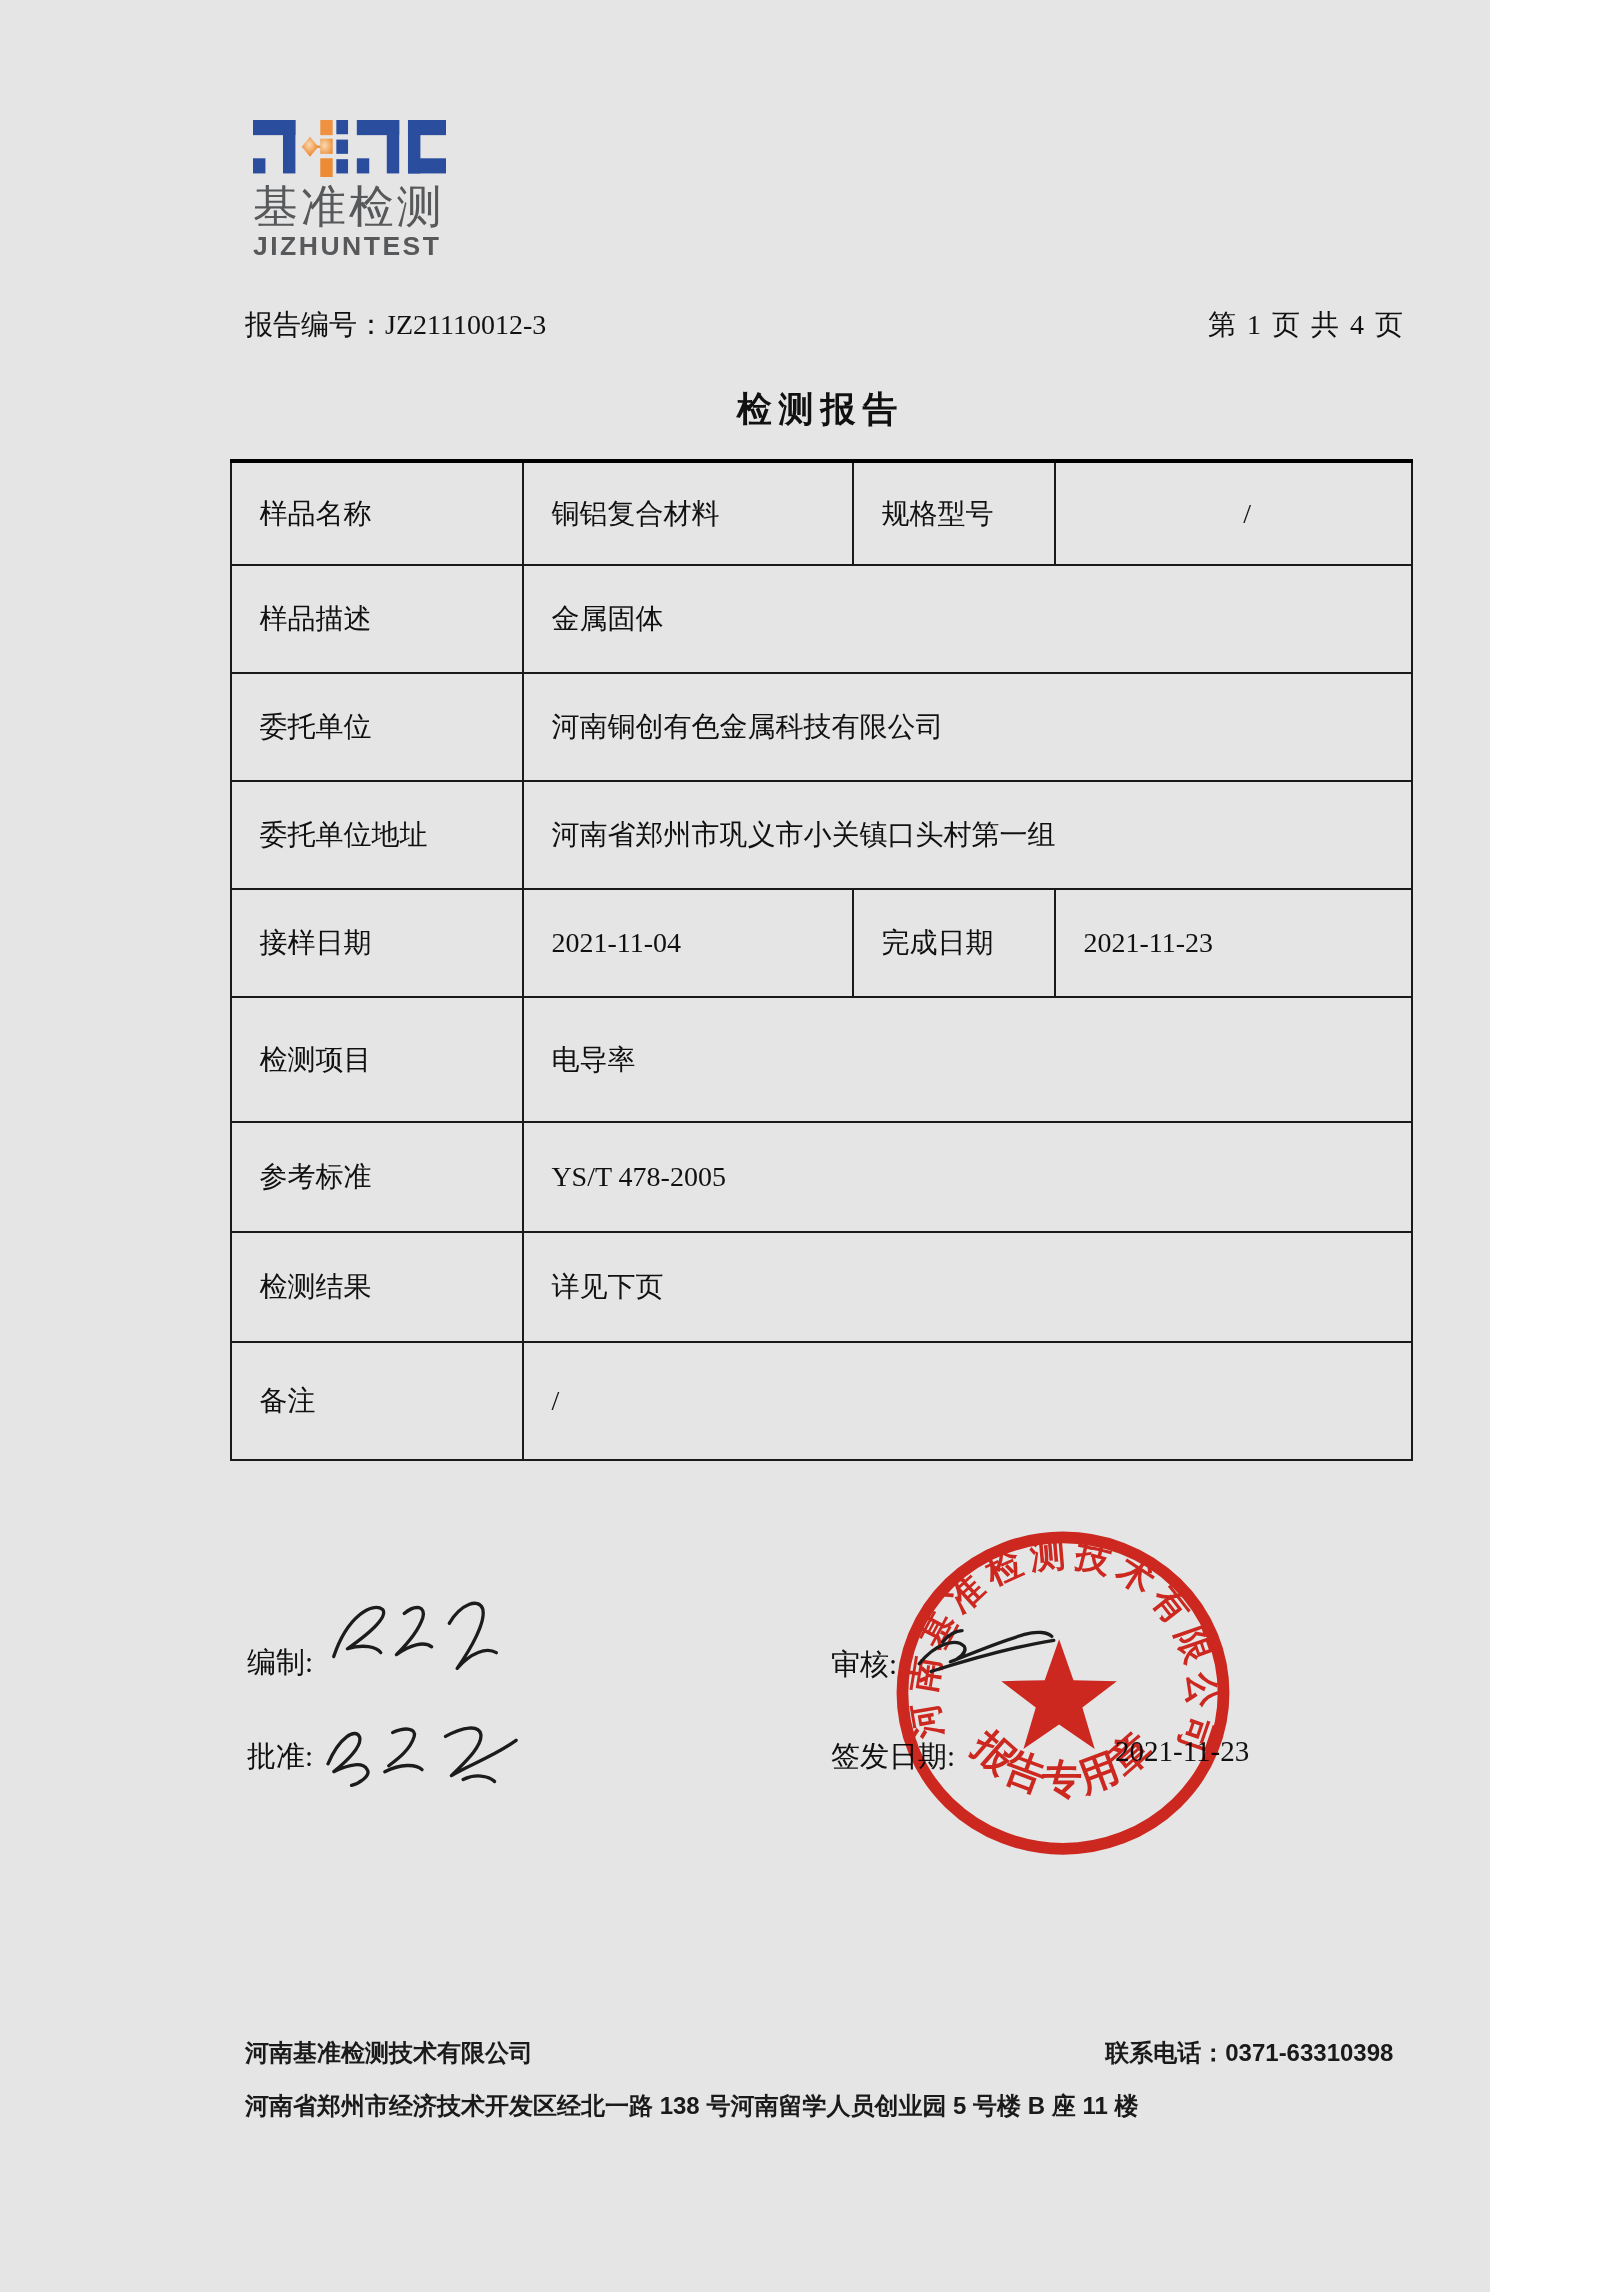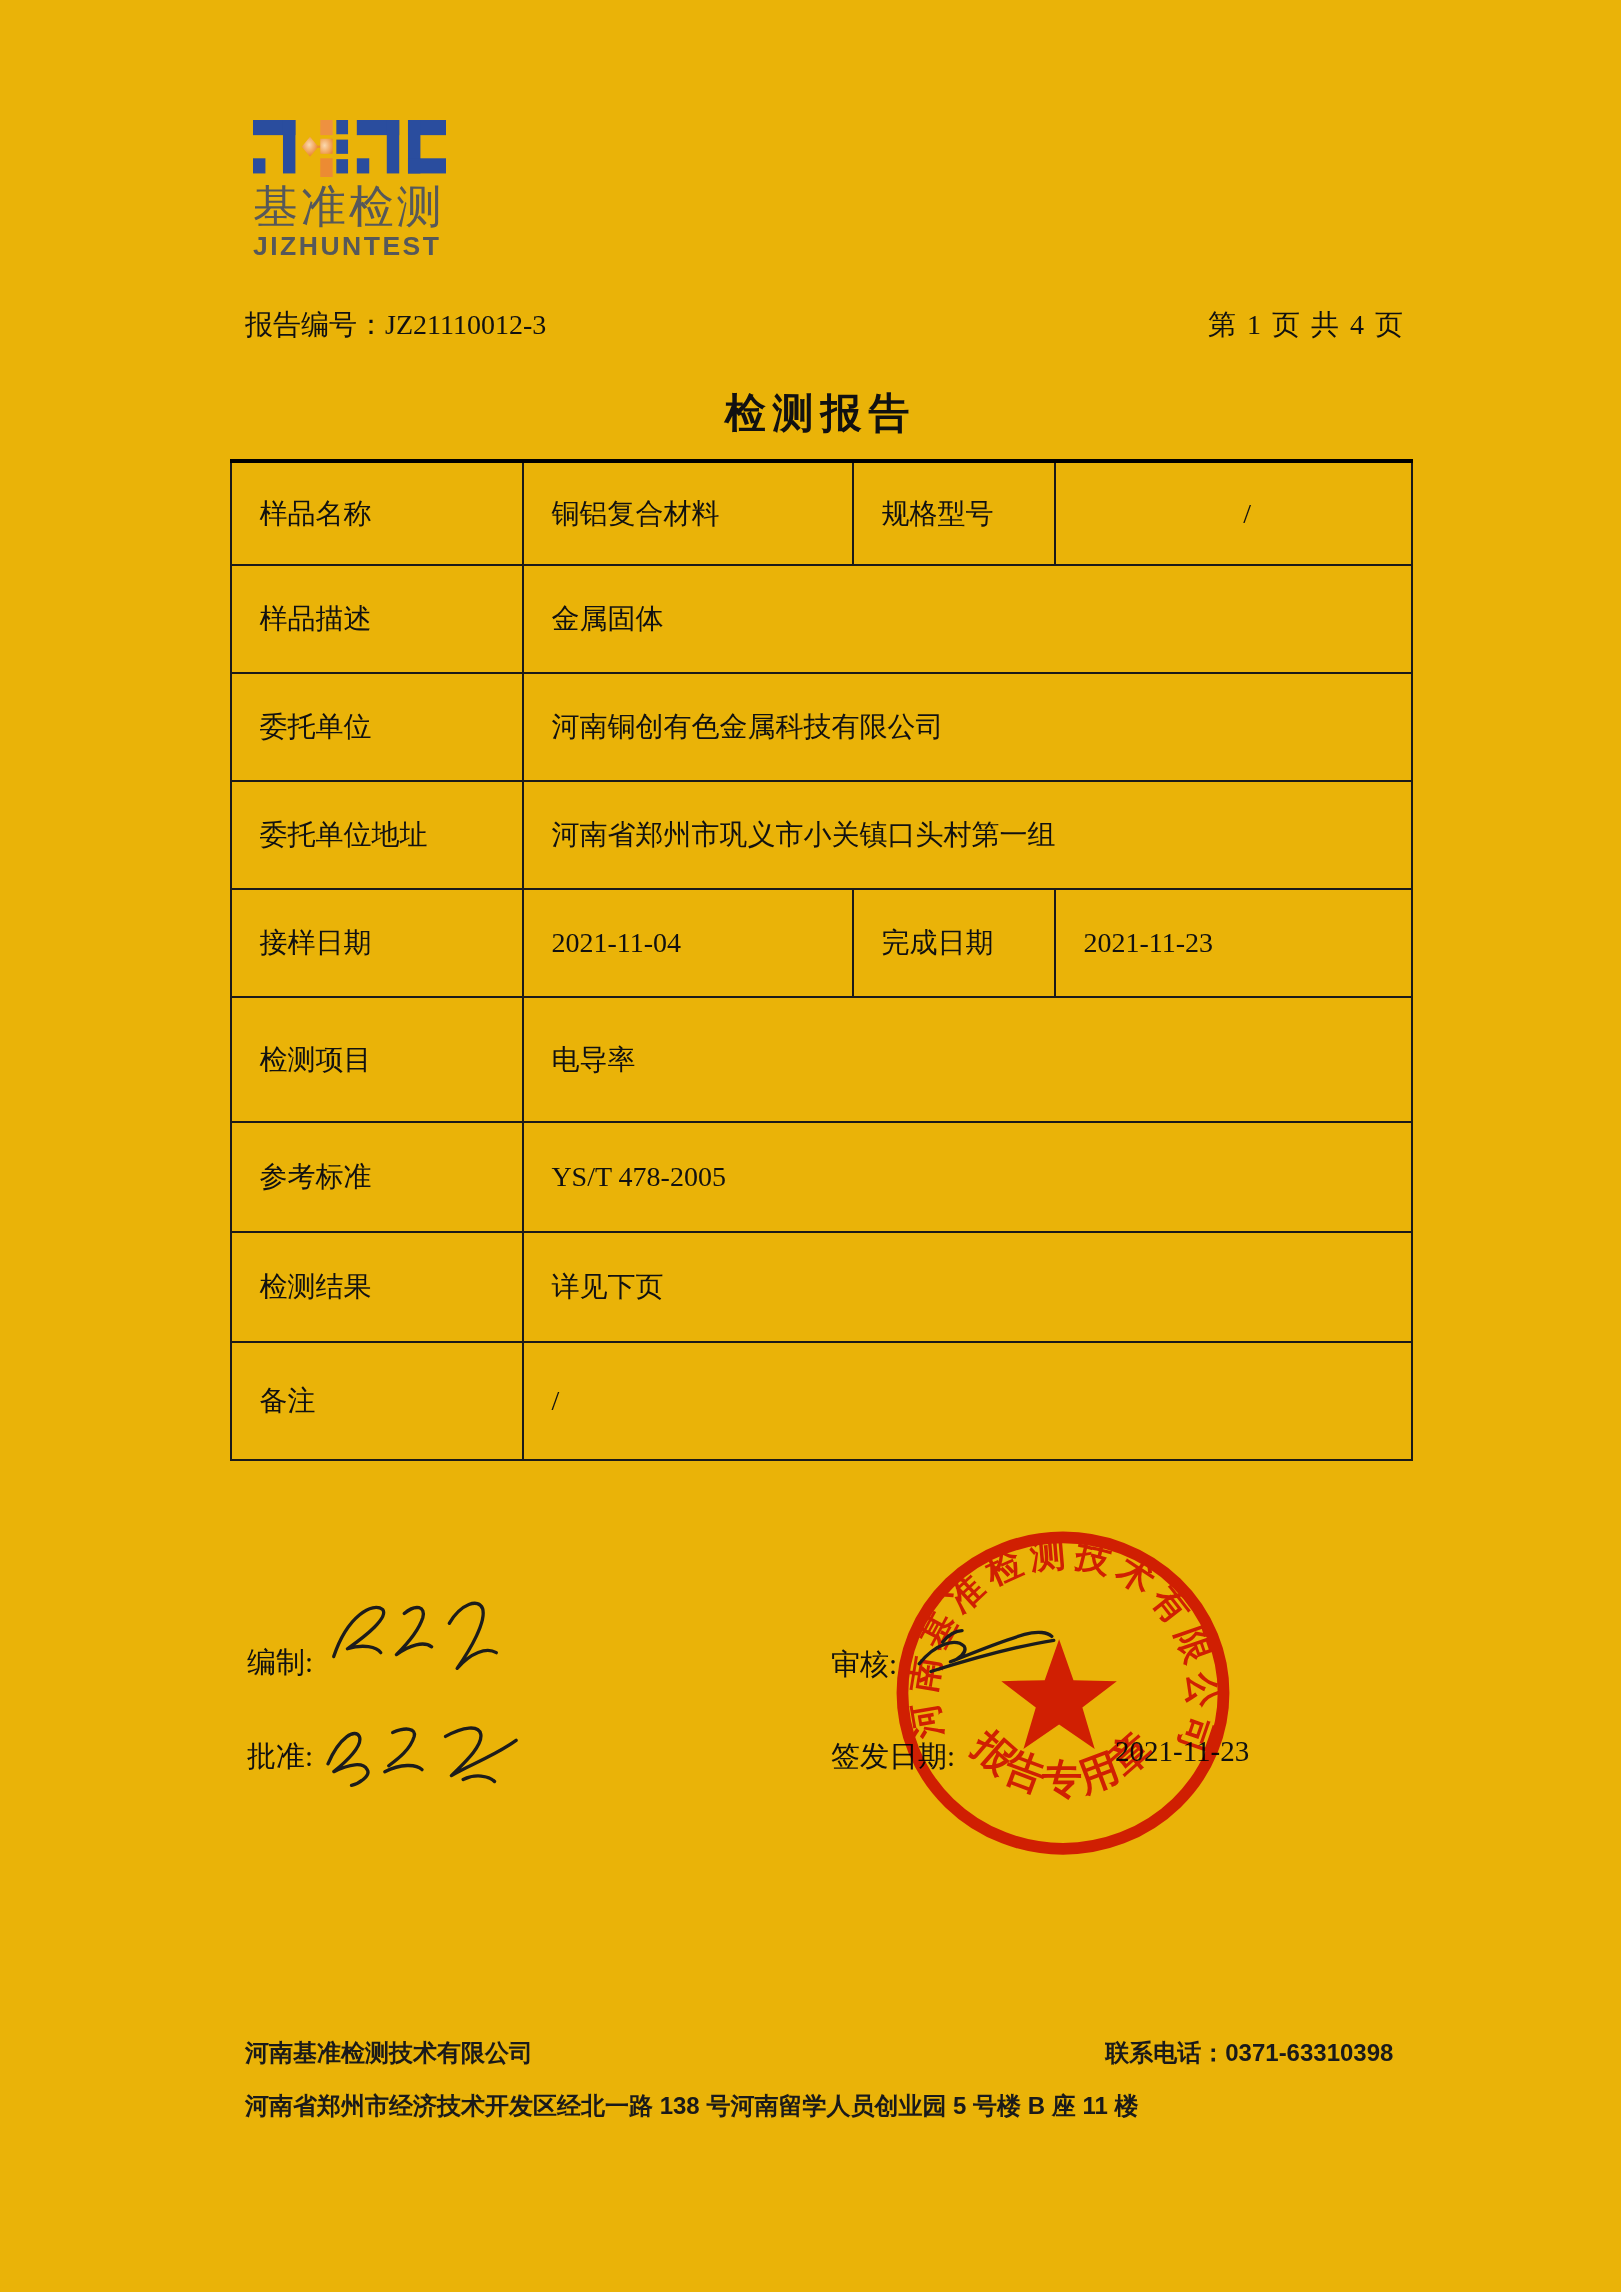--- a/index.html
+++ b/index.html
@@ -1,19 +1,19 @@
 <!DOCTYPE html>
 <html style="--stamp-red: #e2231a; --logo-gray: #56585a;"><head>
 <meta charset="utf-8">
 <style>
   html,body{margin:0;padding:0;background:#ffffff;}
   .page{
     position:relative;
-    width:1621px;height:2293px;
-    background:#eab308;
+    width:1490px;height:2293px;
+    background:#e5e5e5;
     font-family:"Liberation Serif","DejaVu Serif",serif;
     color:#111;
     overflow:hidden;
   }
   
   .logo-block{position:absolute;left:253px;top:120px;width:225px;}
   .logo-mark{display:block;}
   .logo-cn{
     font-family:"Liberation Sans","DejaVu Sans",sans-serif;
     font-weight:500;font-size:45px;line-height:1.05;
@@ -24,21 +24,21 @@
     font-weight:700;font-size:26.5px;color:var(--logo-gray);
     letter-spacing:2.5px;margin-top:1px;white-space:nowrap;
   }
   
   .meta-line{position:absolute;left:245px;top:306px;width:1166px;height:39px;font-size:28px;}
   .report-no{position:absolute;left:0;top:0;white-space:nowrap;}
   .page-info{position:absolute;right:5.9px;top:0;white-space:nowrap;letter-spacing:2px;}
   
   .doc-title{
     position:absolute;left:230px;top:386px;width:1181px;
-    text-align:center;font-size:41px;font-weight:700;letter-spacing:6.9px;
+    text-align:center;font-size:35px;font-weight:700;letter-spacing:6.9px;
   }
   
   .report-table-wrap{position:absolute;left:230px;top:451px;width:1181px;margin-top:8px;}
   table.report{
     width:100%;border-collapse:collapse;table-layout:fixed;
     border-top:4.9px solid #000;border-bottom:2.9px solid #111;
   }
   table.report td{
     border:2px solid #1a1a1a;font-size:28px;vertical-align:middle;
     padding:0 0 0 27.4px;overflow:hidden;white-space:nowrap;

